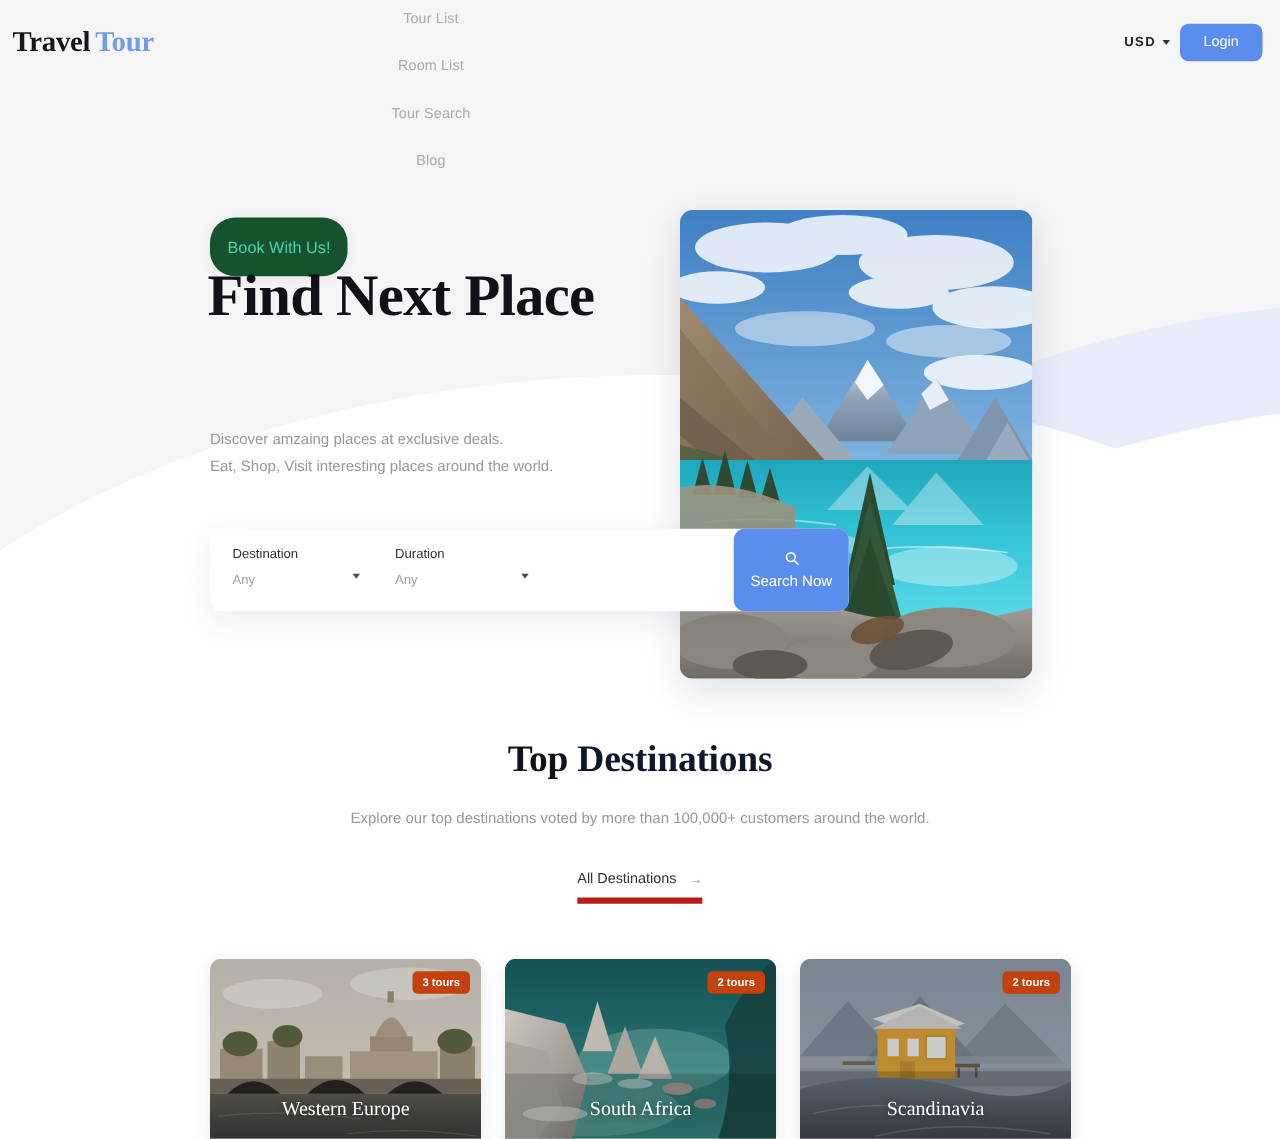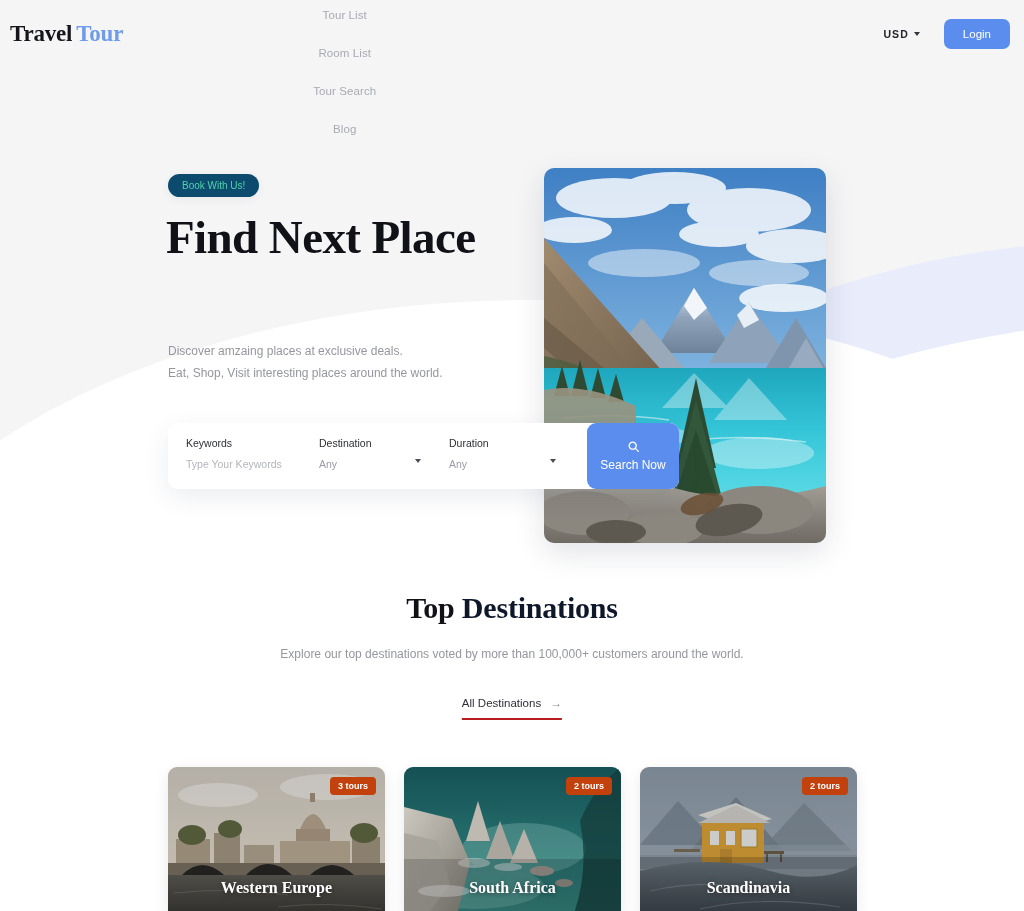--- a/index.html
+++ b/index.html
@@ -98,21 +98,21 @@
     width: 3px; height: 3px;
     margin-left: -1.5px;
     border-radius: 50%;
     background: #b9bcc4;
   }
 
   .header-right {
     margin-left: auto;
     display: flex;
     align-items: center;
-    gap: 24px;
+    gap: 8px;
   }
   .currency {
     display: flex;
     align-items: center;
     gap: 5px;
     font-size: 10.5px;
     font-weight: bold;
     letter-spacing: 1.1px;
     color: #22242b;
     cursor: pointer;
@@ -133,24 +133,24 @@
     cursor: pointer;
     font-family: "Liberation Sans", sans-serif;
   }
 
   
   .hero { position: relative; z-index: 3; }
 
   .badge-pill {
     position: absolute;
     left: 168px; top: 106px;
-    background: #0c4a6e;
+    background: #14532d;
     color: #4ed3ab;
-    font-size: 10px;
-    padding: 6px 14px;
+    font-size: 13px;
+    padding: 16px 14px;
     border-radius: 20px;
     box-shadow: 0 2px 10px rgba(40,60,110,0.07);
   }
   .hero-title {
     position: absolute;
     left: 166px; top: 141px;
     width: 400px;
     font-family: "Liberation Serif", serif;
     font-size: 47px;
     line-height: 1.22;
@@ -260,21 +260,21 @@
     color: #94979e;
   }
   .all-dest {
     position: absolute;
     left: 50%; top: 629px;
     transform: translateX(-50%);
     display: flex;
     align-items: center;
     gap: 9px;
     padding-bottom: 9px;
-    border-bottom: 2px solid #b91c1c;
+    border-bottom: 5px solid #b91c1c;
     cursor: pointer;
     white-space: nowrap;
   }
   .all-dest .ad-label { font-size: 11.5px; color: #2c2f36; }
   .all-dest .ad-arrow { font-size: 12px; color: #8d9097; line-height: 1; }
 
   
   .cards {
     position: absolute;
     left: 168px; top: 699px;
@@ -302,21 +302,21 @@
     padding: 4px 8px;
     border-radius: 4px;
     z-index: 2;
   }
   .card-name {
     position: absolute;
     left: 0; right: 0; bottom: 22px;
     text-align: center;
     font-family: "Liberation Serif", serif;
     font-size: 16px;
-    font-weight: bold;
+    font-weight: normal;
     color: #ffffff;
     text-shadow: 0 1px 5px rgba(0,0,0,0.45);
     z-index: 2;
   }
 </style>
 </head>
 <body>
 
 <div class="page">
 
@@ -461,24 +461,20 @@
           <ellipse cx="185" cy="352" rx="34" ry="15" transform="rotate(-12 185 352)"></ellipse>
           <ellipse cx="72" cy="364" rx="30" ry="12"></ellipse>
         </g>
         <g fill="#6b4f35" opacity="0.85">
           <ellipse cx="158" cy="336" rx="22" ry="10" transform="rotate(-16 158 336)"></ellipse>
         </g>
       </svg>
     </div>
 
     <div class="search-card">
-      <div class="sf sf-kw">
-        <div class="sf-label">Keywords</div>
-        <div class="sf-value placeholder">Type Your Keywords</div>
-      </div>
       <div class="sf sf-dest">
         <div class="sf-label">Destination</div>
         <div class="sf-value">Any</div>
         <span class="sf-caret"></span>
       </div>
       <div class="sf sf-dur">
         <div class="sf-label">Duration</div>
         <div class="sf-value">Any</div>
         <span class="sf-caret"></span>
       </div>

